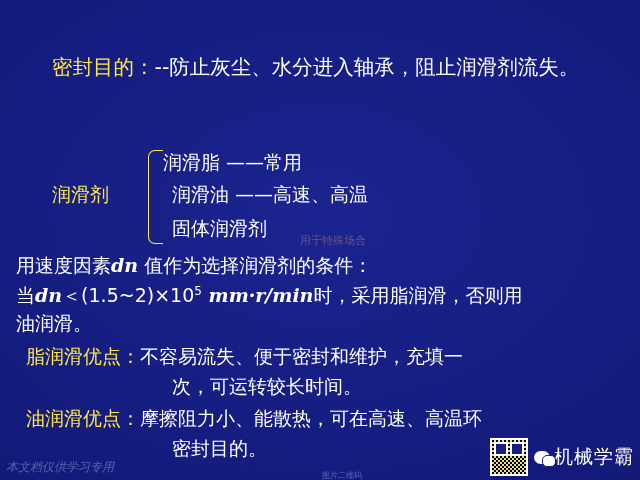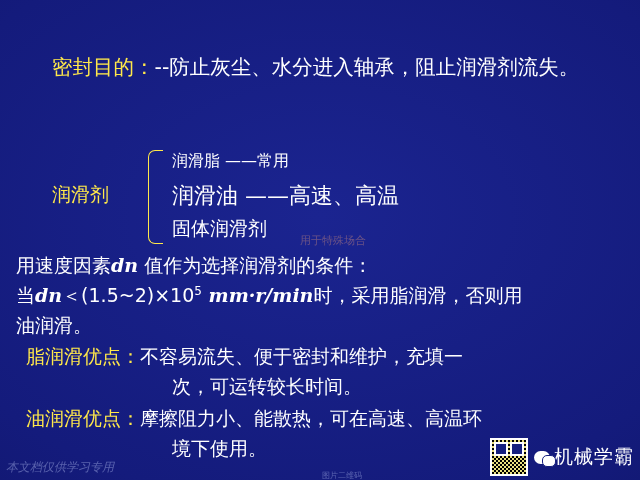--- a/index.html
+++ b/index.html
@@ -30,41 +30,41 @@
     font-family: "DejaVu Sans", sans-serif;
     line-height: 1.1;
   }
   .yellow { color: #ffe84a; }
   .white  { color: #ffffff; }
 
   .l1 { left: 8px;  top: 6px;   font-size: 20.5px; }
   .l2 { left: 20px;  top: 56px;  font-size: 20.5px; margin-left: 32px; }
   .l3 { left: 26px; top: 108px; font-size: 19px; }
 
-  .l-grease { left: 172px; top: 152px; font-size: 16px; }
-  .l-oil    { left: 172px; top: 184px; font-size: 22px; }
+  .l-grease { left: 163px; top: 152px; font-size: 19px; }
+  .l-oil    { left: 172px; top: 184px; font-size: 19px; }
   .l-solid  { left: 172px; top: 218px; font-size: 19px; }
   .l-lub    { left: 52px;  top: 184px; font-size: 19px; }
 
   
   .brace {
     position: absolute;
     left: 148px;
     top: 150px;
     width: 14px;
     height: 92px;
     border-left: 1.6px solid #ffe84a;
     border-top: 1.6px solid #ffe84a;
     border-bottom: 1.6px solid #ffe84a;
     border-radius: 7px 0 0 7px;
   }
 
   .l4 { left: 16px; top: 255px; font-size: 19px; }
   .l5 { left: 16px; top: 285px; font-size: 19px; }
-  .l6 { left: 16px; top: 315px; font-size: 19px; }
+  .l6 { left: 16px; top: 315px; font-size: 19px; font-family: Liberation Mono, monospace; }
 
   .l7  { left: 26px;  top: 346px; font-size: 19px; }
   .l8  { left: 172px; top: 376px; font-size: 19px; }
   .l9  { left: 26px;  top: 408px; font-size: 19px; }
   .l10 { left: 172px; top: 438px; font-size: 19px; }
 
   .it { font-style: italic; font-family: "DejaVu Serif", serif; font-weight: bold; text-align: center; }
   .sup { font-size: 12px; vertical-align: super; }
 
   
@@ -161,21 +161,21 @@
   <div class="line l6 white">油润滑。</div>
 
   <div class="line l8 white">次，可运转较长时间。</div>
   <div class="line l7">
     <span class="yellow">脂润滑优点：</span><span class="white">不容易流失、便于密封和维护，充填一</span>
   </div>
 
   <div class="line l9">
     <span class="yellow">油润滑优点：</span><span class="white">摩擦阻力小、能散热，可在高速、高温环</span>
   </div>
-  <div class="line l10 white">境下使用。</div>
+  <div class="line l10 white">密封目的。</div>
 
   <div class="wm wm-a">用于特殊场合</div>
   <div class="wm wm-c">本文档仅供学习专用</div>
   <div class="wm wm-d">图片二维码</div>
 
   <div class="brand">
     <div class="qr"></div>
     <div class="brand-text">
       <span class="wechat"></span><span>机械学霸</span>
     </div>

